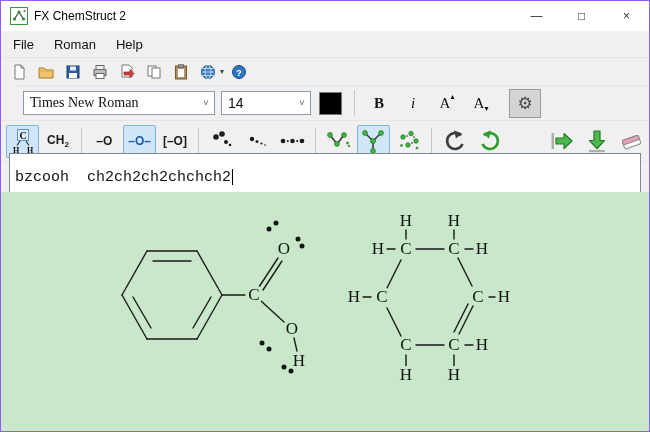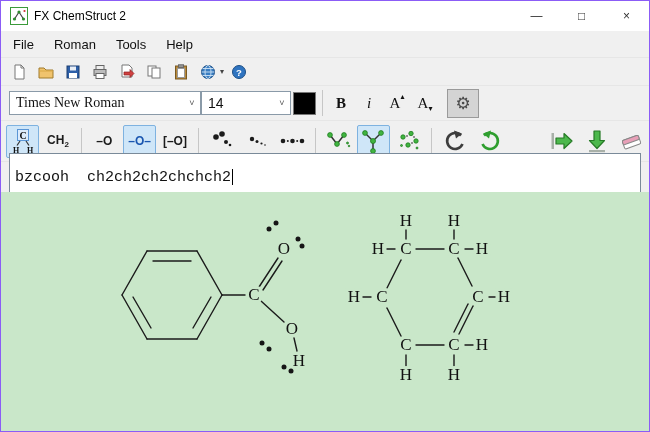--- a/index.html
+++ b/index.html
@@ -16,21 +16,21 @@
   
   .menubar{height:26px;flex:0 0 auto;background:#f0f0f0;display:flex;align-items:center;padding-left:2px;}
   .menu-item{padding:4px 10px;font-size:13px;color:#111;}
 
   
   .tb{display:flex;align-items:center;background:#f0f0f0;flex:0 0 auto;}
   .tb-std{height:27px;padding-left:6px;gap:3px;border-top:1px solid #e6e6e6;}
   .tb-btn{width:22px;height:22px;display:flex;align-items:center;justify-content:center;border:1px solid transparent;border-radius:2px;}
   .dd-arrow{font-size:8px;color:#444;margin-left:-3px;}
 
-  .tb-font{height:34px;padding-left:8px;border-top:1px solid #e6e6e6;}
+  .tb-font{height:34px;padding-left:8px;gap:6px;border-top:1px solid #e6e6e6;margin-left:14px;}
   .combo{height:24px;background:#fff;border:1px solid #8a9aa8;display:flex;align-items:center;box-sizing:border-box;}
   .combo .val{padding:0 6px;font-size:14px;color:#111;white-space:nowrap;overflow:hidden;}
   .combo.font{width:192px;}
   .combo.font .val{font-family:"Liberation Serif",serif;}
   .combo.size{width:90px;}
   .combo .chev{margin-left:auto;width:16px;text-align:center;font-size:9px;color:#555;}
   .swatch-btn{width:27px;height:27px;display:flex;align-items:center;justify-content:center;}
   .swatch{width:21px;height:21px;border:1px solid #777;}
   .fmt-btn{width:26px;height:26px;display:flex;align-items:center;justify-content:center;font-family:"Liberation Serif",serif;font-size:15px;color:#111;border:1px solid transparent;}
   .fmt-btn.b{font-weight:bold;}
@@ -89,21 +89,20 @@
     <div class="win-controls">
       <div class="win-btn">—</div>
       <div class="win-btn">□</div>
       <div class="win-btn">×</div>
     </div>
   </div>
 
   <div class="menubar">
     <div class="menu-item">File</div>
     <div class="menu-item">Roman</div>
-    <div class="menu-item">Tools</div>
     <div class="menu-item">Help</div>
   </div>
 
   <div class="tb tb-std">
     <div class="tb-btn">
       <svg width="16" height="16" viewBox="0 0 16 16">
         <path d="M4 1 h6 l3 3 v11 h-9 z" fill="#fff" stroke="#777"></path>
         <path d="M10 1 v3 h3" fill="none" stroke="#777"></path>
       </svg>
     </div>

